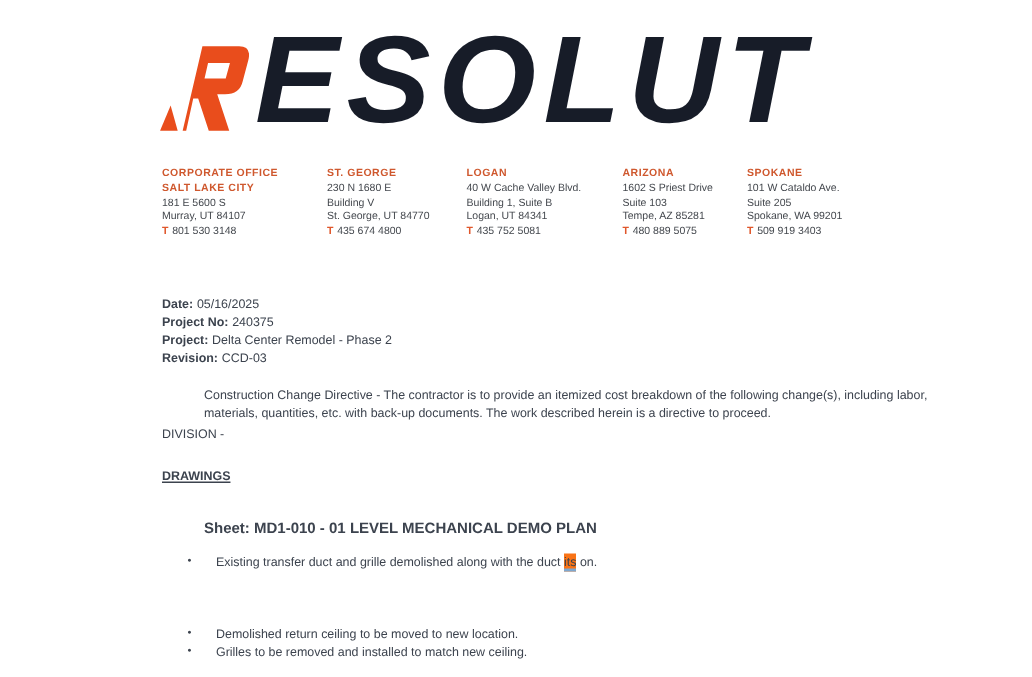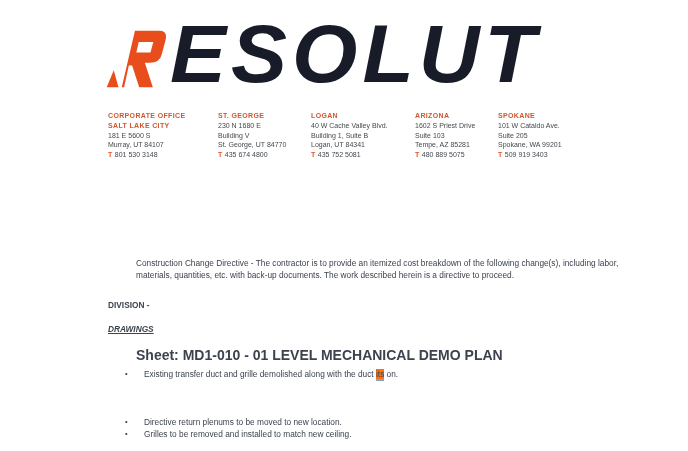--- a/index.html
+++ b/index.html
@@ -20,23 +20,23 @@
   .office.o1{width:110px;}.office.o2{width:93px;}.office.o3{width:104px;}
   .office.o4{width:83px;}.office.o5{width:110px;}
   .office-name{color:#CF582E;font-weight:bold;font-size:7px;line-height:9.8px;letter-spacing:.35px;}
   .office-line{font-size:7px;line-height:9.8px;color:#44484E;}
   .office-phone{font-size:7px;line-height:9.8px;color:#44484E;}
   .phone-t{color:#E0572B;font-weight:bold;margin-right:2.5px;}
   
   .meta{position:absolute;left:108px;top:196px;font-size:8.3px;line-height:12px;}
   .meta-label{font-weight:bold;margin-right:2.5px;}
   .paragraph{position:absolute;left:108px;top:257px;width:515px;font-size:8.3px;line-height:12px;margin-left:28px;}
-  .h-division{position:absolute;left:108px;top:300px;font-size:8.3px;font-weight:bold;}
-  .h-drawings{position:absolute;left:108px;top:324px;font-size:8.3px;font-weight:bold;text-decoration:underline;font-style:italic;}
-  .sheet1{position:absolute;left:108px;top:347px;font-size:14px;font-weight:bold;padding-left:28px;}
+  .h-division{position:absolute;left:108px;top:284px;font-size:8.3px;font-weight:normal;}
+  .h-drawings{position:absolute;left:108px;top:312px;font-size:8.3px;font-weight:bold;text-decoration:underline;}
+  .sheet1{position:absolute;left:108px;top:347px;font-size:10px;font-weight:bold;padding-left:28px;}
   .sheet2{position:absolute;left:108px;top:391px;font-size:8.3px;font-weight:bold;}
   .bullets1{position:absolute;left:125px;top:368px;width:460px;}
   .bullets2{position:absolute;left:125px;top:416px;width:460px;}
   .bullet-row{display:flex;font-size:8.3px;line-height:12px;}
   .bullet-dot{flex:0 0 19px;font-size:7.5px;}
   .bullet-text{flex:1;}
   .grammar{background:#f97316;border-bottom:2px solid #7FA7CE;cursor:pointer;}
 </style>
 </head>
 <body>
@@ -89,38 +89,44 @@
     <div class="office o5">
       <div class="office-name">SPOKANE</div>
       <div class="office-line">101 W Cataldo Ave.</div>
       <div class="office-line">Suite 205</div>
       <div class="office-line">Spokane, WA 99201</div>
       <div class="office-phone"><span class="phone-t">T</span><span>509 919 3403</span></div>
     </div>
 
   </div>
 
+  <div class="meta">
+    <div><span class="meta-label">Date:</span><span>05/16/2025</span></div>
+    <div><span class="meta-label">Project No:</span><span>240375</span></div>
+    <div><span class="meta-label">Project:</span><span>Delta Center Remodel - Phase 2</span></div>
+    <div><span class="meta-label">Revision:</span><span>CCD-03</span></div>
+  </div>
 
   <div class="paragraph">Construction Change Directive - The contractor is to provide an itemized cost breakdown of the following change(s), including labor, materials, quantities, etc. with back-up documents. The work described herein is a directive to proceed.</div>
 
   <div class="h-division">DIVISION -</div>
   <div class="h-drawings">DRAWINGS</div>
 
   <div class="sheet1">Sheet: MD1-010 - 01 LEVEL MECHANICAL DEMO PLAN</div>
   <div class="bullets1">
     <div class="bullet-row">
       <span class="bullet-dot">•</span>
       <span class="bullet-text"><span>Existing transfer duct and grille demolished along with the duct </span><span class="grammar">its</span><span> on.</span></span>
     </div>
   </div>
 
   <div class="bullets2">
     <div class="bullet-row">
       <span class="bullet-dot">•</span>
-      <span class="bullet-text">Directive return plenums to be moved to new location.</span>
+      <span class="bullet-text">Demolished return ceiling to be moved to new location.</span>
     </div>
     <div class="bullet-row">
       <span class="bullet-dot">•</span>
       <span class="bullet-text">Grilles to be removed and installed to match new ceiling.</span>
     </div>
   </div>
 
 </div>
 
 </body></html>

